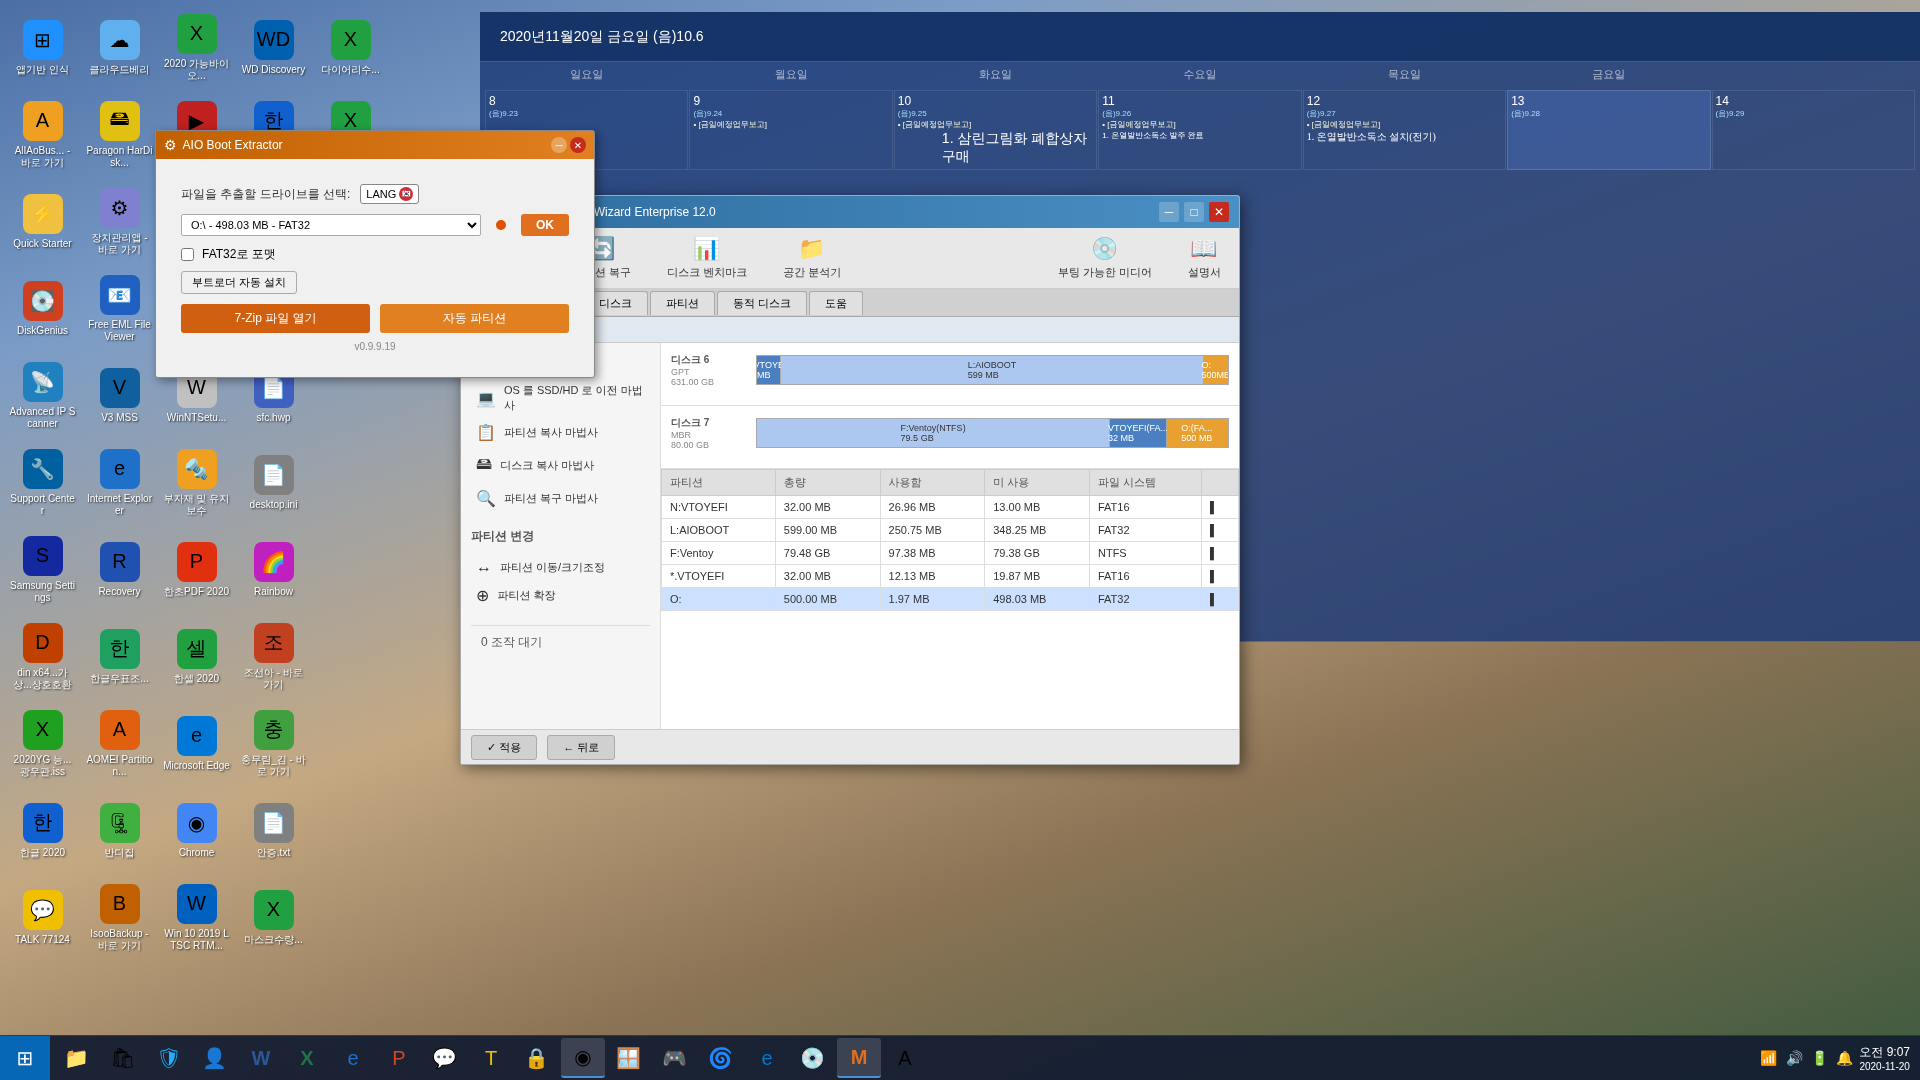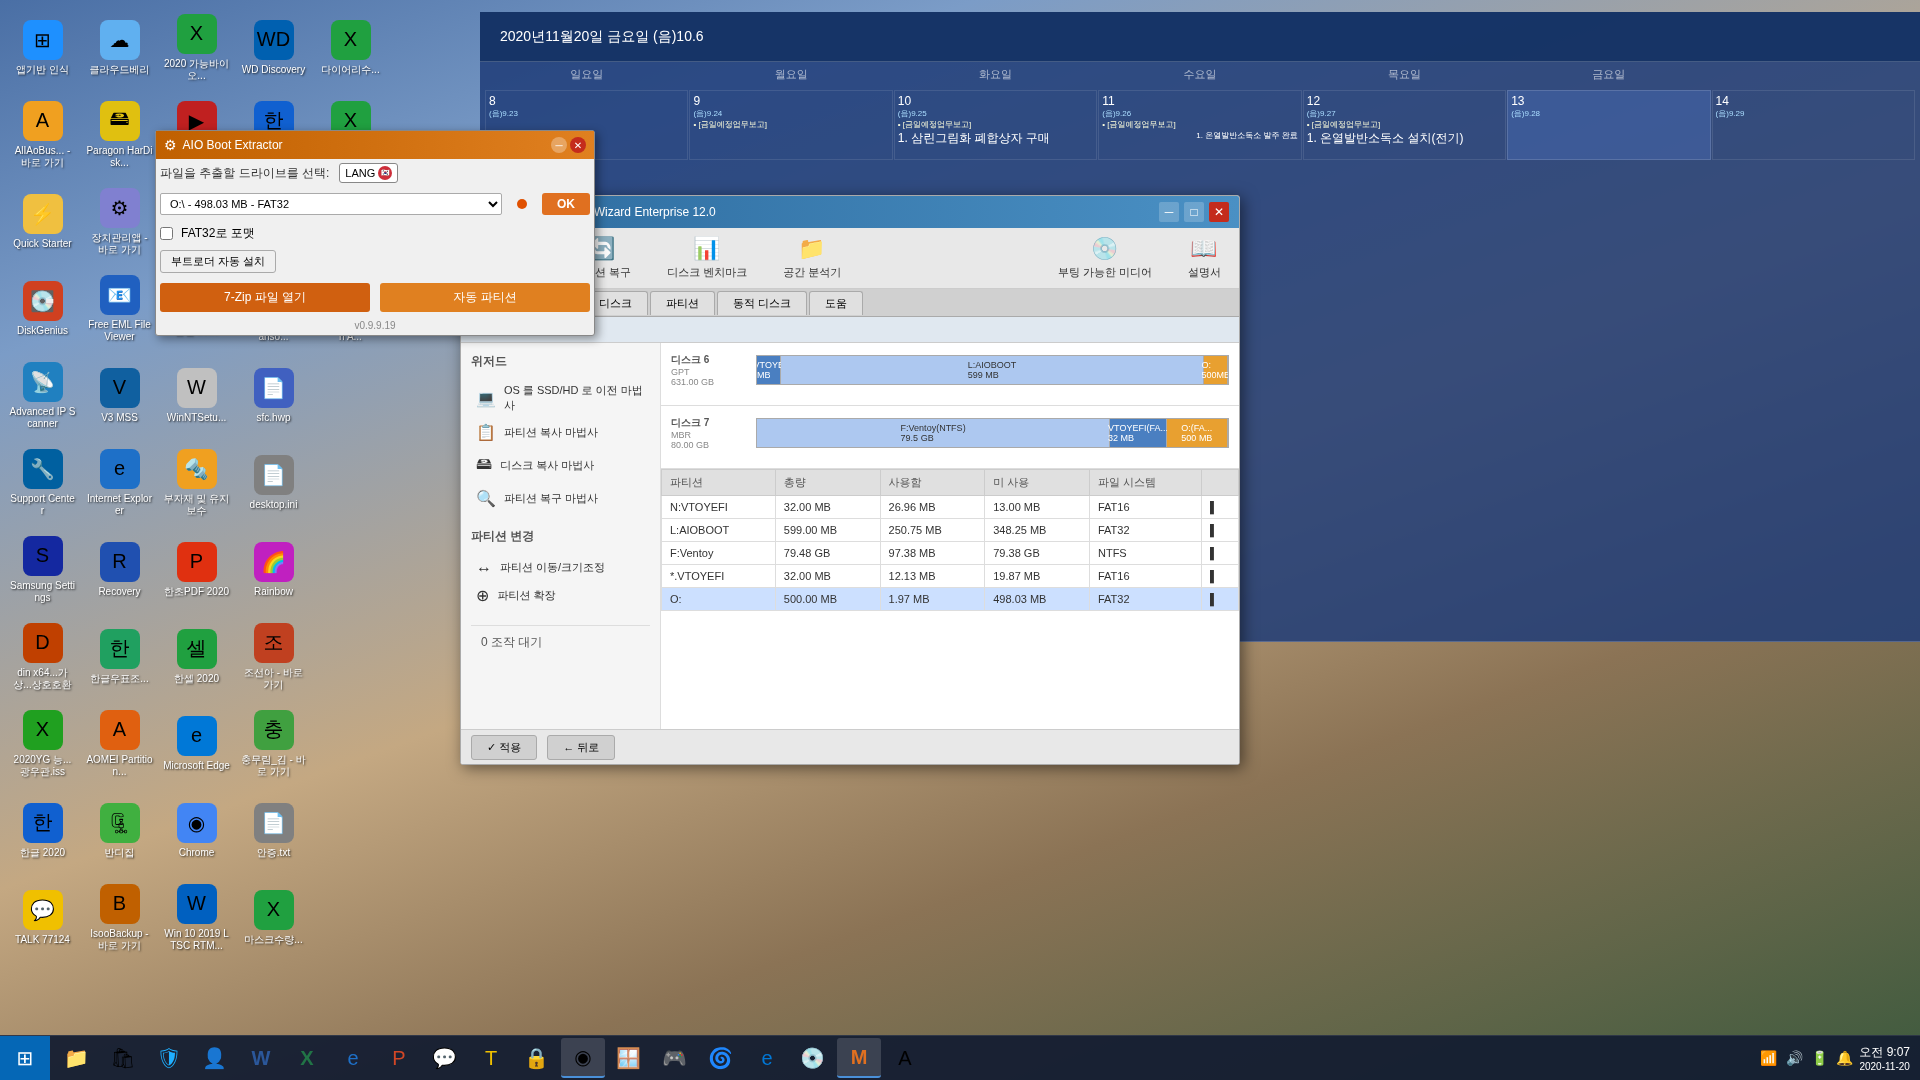--- a/index.html
+++ b/index.html
@@ -394,21 +394,21 @@
       border: none;
       border-radius: 50%;
       cursor: pointer;
       font-size: 10px;
       color: white;
     }
 
     .dialog-btn-ctrl.close { background: #c42b1c; }
 
     .dialog-content {
-      padding: 4px;
+      padding: 25px;
     }
 
     .dialog-row {
       display: flex;
       align-items: center;
       margin-bottom: 10px;
       gap: 10px;
     }
 
     .dialog-label {
@@ -653,33 +653,33 @@
           </div>
           <div style="border:1px solid rgba(255,255,255,0.1); padding:3px; min-height:70px;">
             <div style="font-size:12px;">9</div>
             <div style="font-size:8px; color:#adf;">(음)9.24</div>
             <div style="font-size:8px; color:#ffd;">• [금일예정업무보고]</div>
           </div>
           <div style="border:1px solid rgba(255,255,255,0.1); padding:3px; min-height:70px;">
             <div style="font-size:12px;">10</div>
             <div style="font-size:8px; color:#adf;">(음)9.25</div>
             <div style="font-size:8px; color:#ffd;">• [금일예정업무보고]</div>
-            <div style="font-size:12px;">1. 삼린그림화 폐합상자 구매</div>
+            <div style="font-size:14px;margin-left:44px;">1. 삼린그림화 폐합상자 구매</div>
           </div>
           <div style="border:1px solid rgba(255,255,255,0.1); padding:3px; min-height:70px;">
             <div style="font-size:12px;">11</div>
             <div style="font-size:8px; color:#adf;">(음)9.26</div>
             <div style="font-size:8px; color:#ffd;">• [금일예정업무보고]</div>
-            <div style="font-size:8px;text-align:right;">1. 온열발반소독소 발주 완료</div>
+            <div style="font-size:8px;">1. 온열발반소독소 발주 완료</div>
           </div>
           <div style="border:1px solid rgba(255,255,255,0.1); padding:3px; min-height:70px;">
             <div style="font-size:12px;">12</div>
             <div style="font-size:8px; color:#adf;">(음)9.27</div>
             <div style="font-size:8px; color:#ffd;">• [금일예정업무보고]</div>
-            <div style="font-size:12px;">1. 온열발반소독소 설치(전기)</div>
+            <div style="font-size:10px;font-family:Liberation Serif, serif;">1. 온열발반소독소 설치(전기)</div>
           </div>
           <div style="border:1px solid rgba(255,255,255,0.15); padding:3px; min-height:70px; background:rgba(100,150,255,0.2);">
             <div style="font-size:12px;">13</div>
             <div style="font-size:8px; color:#adf;">(음)9.28</div>
           </div>
           <div style="border:1px solid rgba(255,255,255,0.1); padding:3px; min-height:70px;">
             <div style="font-size:12px;">14</div>
             <div style="font-size:8px; color:#adf;">(음)9.29</div>
           </div>
         </div>

